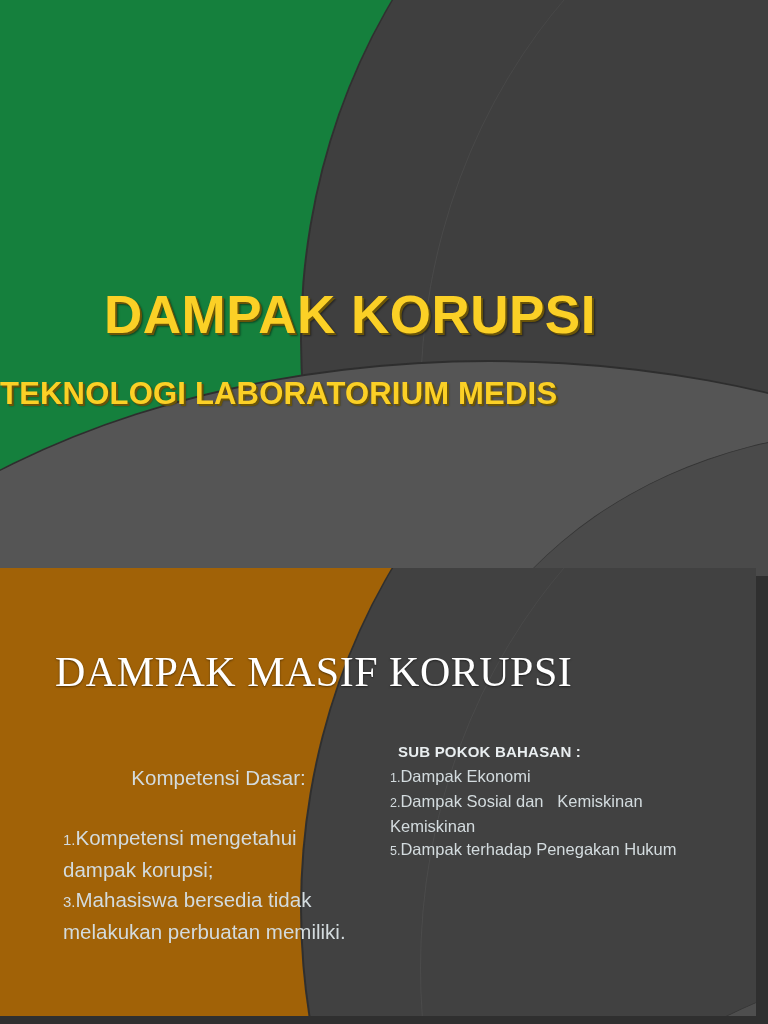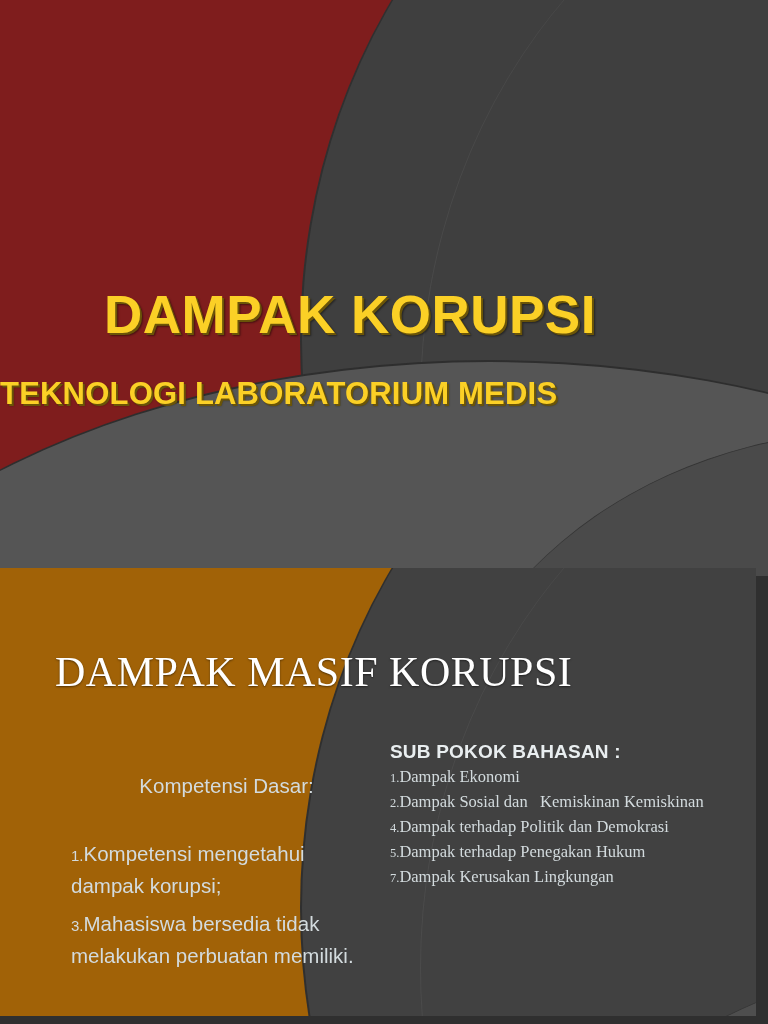--- a/index.html
+++ b/index.html
@@ -18,21 +18,21 @@
     width: 768px;
     height: 1024px;
   }
 
   
   .slide1 {
     position: absolute;
     left: 0; top: 0;
     width: 768px;
     height: 576px;
-    background: #7f1d1d;
+    background: #15803d;
     overflow: hidden;
   }
   
   .s1-arc-fill {
     position: absolute;
     left: 300px;
     top: -250px;
     width: 1000px;
     height: 1180px;
     border-radius: 50%;
@@ -186,39 +186,39 @@
     left: 390px;
     top: 7px;
     width: 330px;
   }
 
   .para {
     color: #d3dbde;
     font-family: "Liberation Sans", sans-serif;
     font-size: 20.5px;
     line-height: 30px;
-    margin: 8px;
+    margin: 0;
     white-space: pre-wrap;
   }
   .para .num {
     font-size: 15px;
   }
 
   .rhead {
     color: #e9eef0;
     font-family: "Liberation Sans", sans-serif;
     font-weight: bold;
-    font-size: 19px;
+    font-size: 15px;
     letter-spacing: 0.2px;
     line-height: 23px;
-    margin: 0 0 2px 0;
+    margin: 0 0 2px 8px;
   }
   .ritem {
     color: #d3dbde;
-    font-family: Liberation Serif, serif;
+    font-family: Liberation Sans, sans-serif;
     font-size: 16.5px;
     line-height: 23px;
     margin: 0;
     white-space: pre-wrap;
   }
   .ritem .num {
     font-size: 12.5px;
   }
 </style>
 </head>
@@ -253,22 +253,20 @@
             <span>Kompetensi Dasar:</span>
           </p>
           <p class="para"><span class="num">1.</span><span>Kompetensi mengetahui dampak korupsi;</span></p>
           <p class="para"><span class="num">3.</span><span>Mahasiswa bersedia tidak melakukan perbuatan memiliki.</span></p>
         </div>
 
         <div class="col-right">
           <p class="rhead">SUB POKOK BAHASAN :</p>
           <p class="ritem"><span class="num">1.</span><span>Dampak Ekonomi</span></p>
           <p class="ritem"><span class="num">2.</span><span>Dampak Sosial dan   Kemiskinan Kemiskinan</span></p>
-          <p class="ritem"><span class="num">4.</span><span>Dampak terhadap Politik dan Demokrasi</span></p>
           <p class="ritem"><span class="num">5.</span><span>Dampak terhadap Penegakan Hukum</span></p>
-          <p class="ritem"><span class="num">7.</span><span>Dampak Kerusakan Lingkungan</span></p>
         </div>
 
       </div>
     </div>
   </section>
 
 </div>
 
 </body></html>

